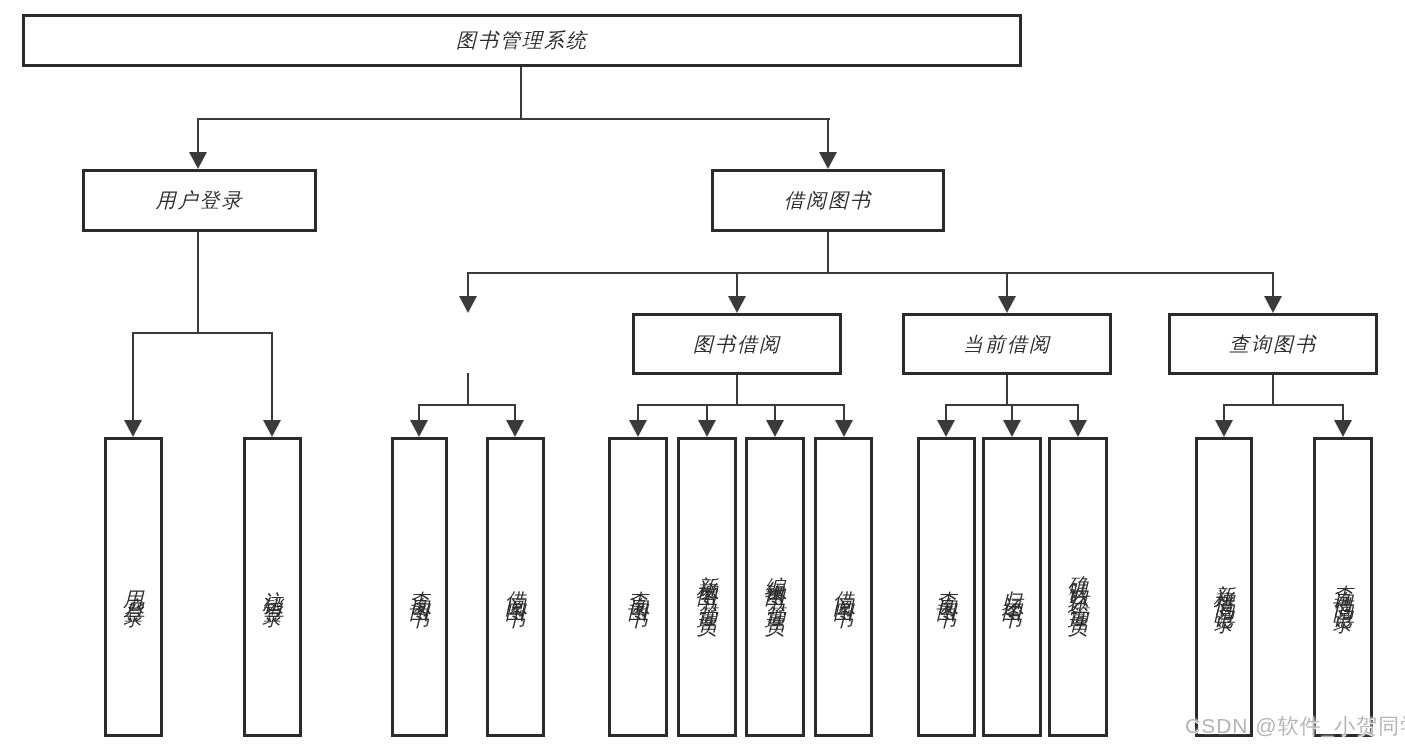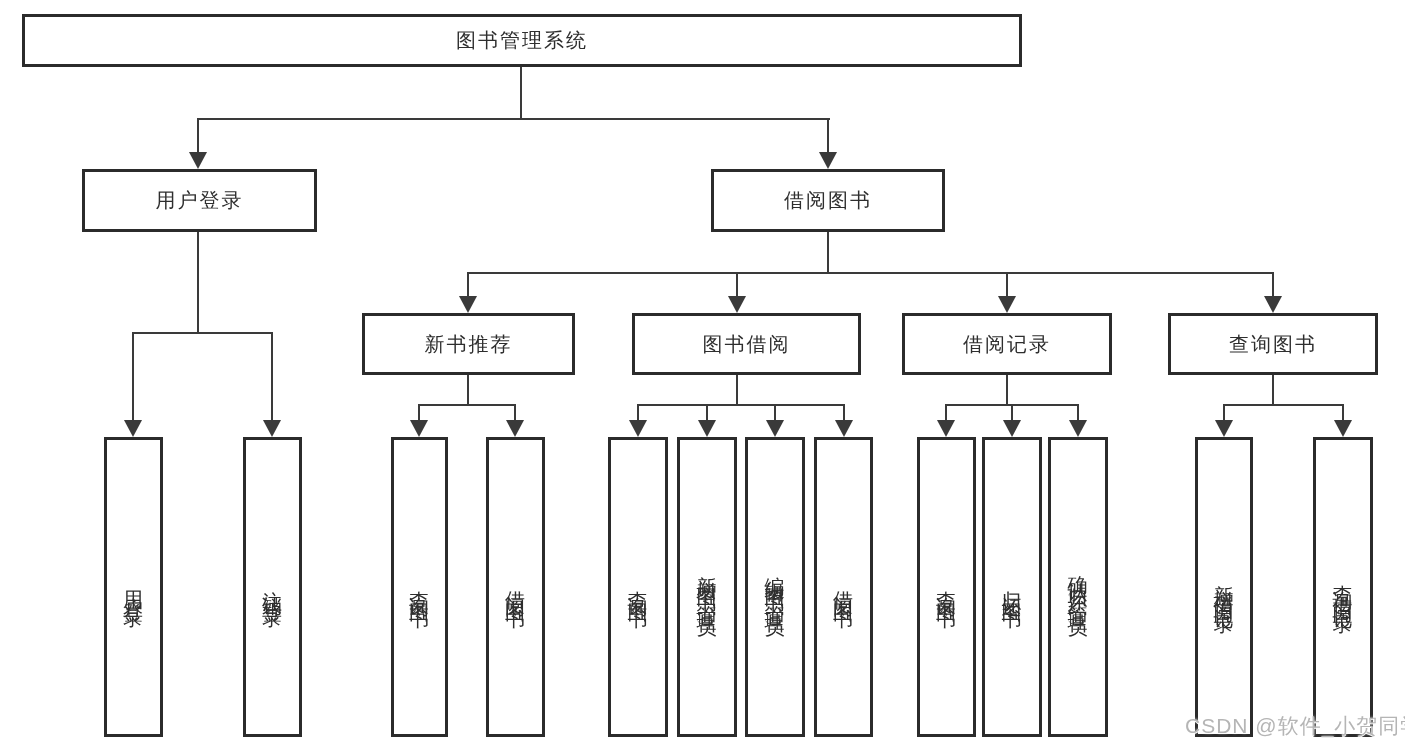--- a/index.html
+++ b/index.html
@@ -6,21 +6,21 @@
   .stage {
     position:relative; width:1405px; height:747px; background:#fff;
     font-family:"Liberation Sans", sans-serif; overflow:hidden;
   }
   .box {
     position:absolute; box-sizing:border-box;
     background:var(--fill,#ffffff);
     border:3px solid var(--border,#2b2b2b);
     color:var(--text,#2e2e2e);
     display:flex; align-items:center; justify-content:center;
-    font-size:20px; letter-spacing:2px; z-index:2; text-align:left;
+    font-size:20px; letter-spacing:2px; z-index:2; text-align:left;font-style:italic;
   }
   .vbox {
     writing-mode:vertical-rl; text-orientation:mixed;
     letter-spacing:6px; font-size:20px; line-height:1;
   }
   .h { position:absolute; height:2px; background:var(--line,#3a3a3a); z-index:1; }
   .v { position:absolute; width:2px;  background:var(--line,#3a3a3a); z-index:1; }
   .arw {
     position:absolute; width:0; height:0; z-index:1;
     border-left:9px solid transparent; border-right:9px solid transparent;
@@ -95,23 +95,22 @@
   <div class="v" style="left:1223px; top:404px; height:17px;"></div>
   <div class="v" style="left:1342px; top:404px; height:17px;"></div>
   <div class="arw" style="left:1215px; top:420px;"></div>
   <div class="arw" style="left:1334px; top:420px;"></div>
 
   <div class="box" style="left:22px; top:14px; width:1000px; height:53px;">图书管理系统</div>
 
   <div class="box" style="left:82px; top:169px; width:235px; height:63px;">用户登录</div>
   <div class="box" style="left:711px; top:169px; width:234px; height:63px;">借阅图书</div>
 
-  <div class="box" style="left:362px; top:313px; width:213px; height:62px;">新书推荐</div>
-  <div class="box" style="left:632px; top:313px; width:229px; height:62px;">图书借阅</div>
-  <div class="box" style="left:902px; top:313px; width:210px; height:62px;">借阅记录</div>
+  <div class="box" style="left:632px; top:313px; width:210px; height:62px;">图书借阅</div>
+  <div class="box" style="left:902px; top:313px; width:210px; height:62px;">当前借阅</div>
   <div class="box" style="left:1168px; top:313px; width:210px; height:62px;">查询图书</div>
 
   <div class="box vbox" style="left:104px; top:437px; width:59px; height:300px;">用户登录</div>
   <div class="box vbox" style="left:243px; top:437px; width:59px; height:300px;">注销登录</div>
 
   <div class="box vbox" style="left:391px; top:437px; width:57px; height:300px;">查询图书</div>
   <div class="box vbox" style="left:486px; top:437px; width:59px; height:300px;">借阅图书</div>
 
   <div class="box vbox" style="left:608px; top:437px; width:60px; height:300px;">查询图书</div>
   <div class="box vbox" style="left:677px; top:437px; width:60px; height:300px;">新增图书（管理员）</div>

